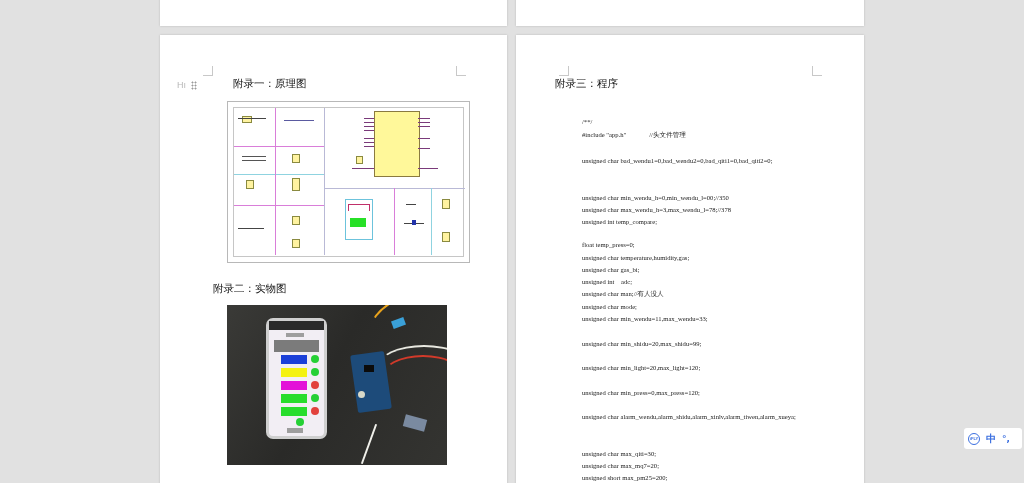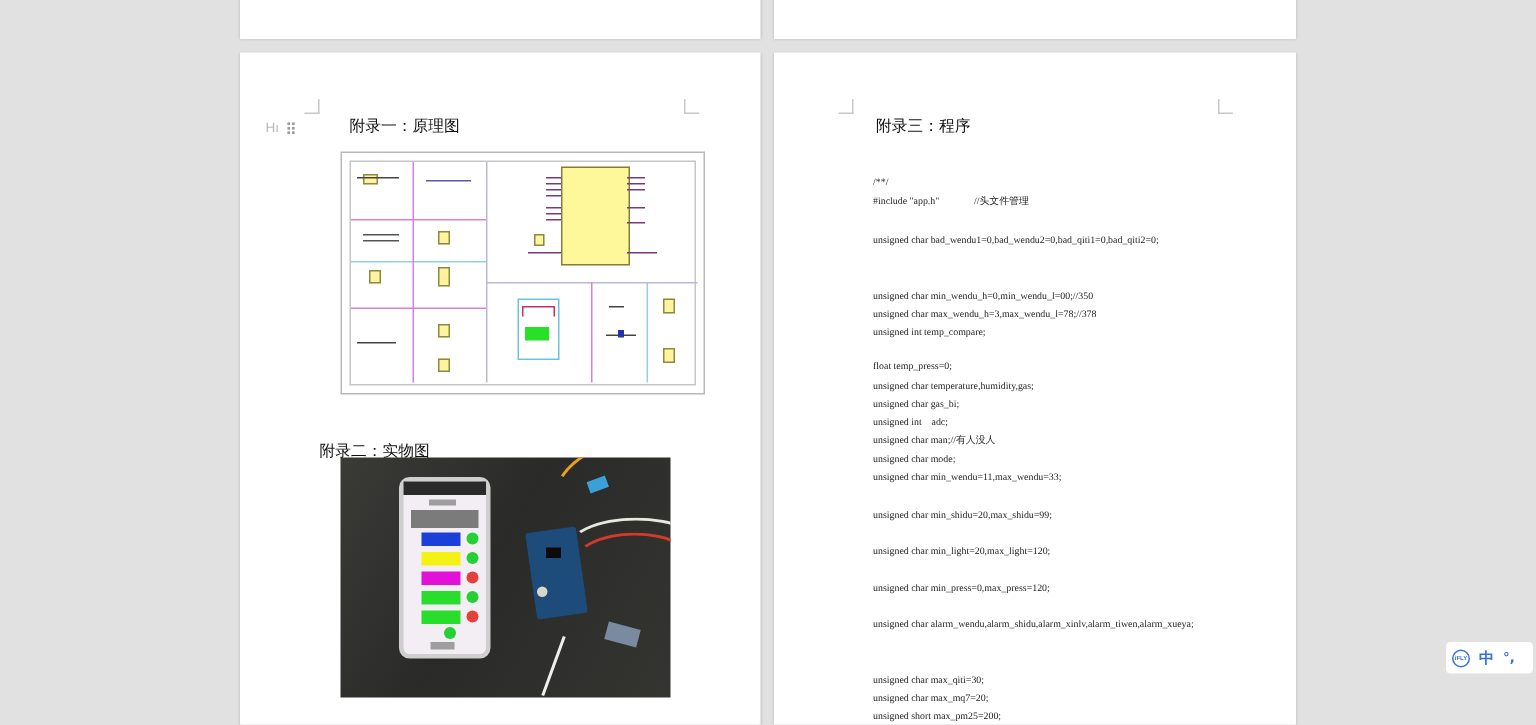--- a/index.html
+++ b/index.html
@@ -115,21 +115,21 @@
 
       <div class="s-line" style="left:111px; top:91px; width:26px; height:39px; border:1px solid #6cc3dc; background:transparent;"></div>
       <div class="s-line" style="left:114px; top:96px; width:20px; height:6px; border:1px solid #c0306a; border-bottom:none; background:transparent;"></div>
       <div class="s-line" style="left:116px; top:110px; width:16px; height:9px; background:#27e027;"></div>
       <div class="mini" style="left:170px; top:115px; width:20px; background:#444;"></div>
       <div class="s-line" style="left:178px; top:112px; width:4px; height:5px; background:#2233aa;"></div>
       <div class="mini" style="left:172px; top:96px; width:10px; background:#444;"></div>
     </div>
   </div>
 
-  <div class="heading" style="left:53px; top:259px;">附录二：实物图</div>
+  <div class="heading" style="left:53px; top:247px;">附录二：实物图</div>
 
   <div class="photo" style="left:67px; top:270px; width:220px; height:160px; background:linear-gradient(120deg,#3a3a37 0%,#2a2a28 45%,#343431 100%);">
     <div class="phone" style="left:39px; top:13px; width:55px; height:115px;">
       <div style="position:absolute; left:0; top:0; width:100%; height:9px; background:#2a2a2a;"></div>
       <div style="position:absolute; left:17px; top:12px; width:18px; height:4px; background:#9e9e9e;"></div>
       <div style="position:absolute; left:5px; top:19px; width:45px; height:12px; background:#7b7b7b;"></div>
       <div class="bar" style="left:12px; top:34px; width:26px; background:#1b3fd8;"></div>
       <div class="dot" style="left:42px; top:34px; background:#25d035;"></div>
       <div class="bar" style="left:12px; top:47px; width:26px; background:#f4f212;"></div>
       <div class="dot" style="left:42px; top:47px; background:#25d035;"></div>
@@ -150,21 +150,21 @@
     <div class="wire" style="left:150px; top:40px; width:90px; height:40px; border-top-color:#e8e8e0; border-width:2px;"></div>
     <div class="wire" style="left:154px; top:50px; width:80px; height:40px; border-top-color:#d23a2a; border-width:2px;"></div>
     <div style="position:absolute; left:141px; top:118px; width:2px; height:42px; background:#f0f0ea; transform:rotate(20deg);"></div>
     <div style="position:absolute; left:177px; top:112px; width:22px; height:12px; background:#7a8aa0; transform:rotate(15deg);"></div>
   </div>
 </div>
 
 <div class="page" style="left:516px; top:35px; width:348px; height:460px;">
   <div class="crop tl" style="left:43px; top:31px;"></div>
   <div class="crop tr" style="left:296px; top:31px;"></div>
-  <div class="heading" style="left:68px; top:42px;">附录三：程序</div>
+  <div class="heading" style="left:39px; top:42px;">附录三：程序</div>
 
   <div>
     <div class="code" style="top:83px;">/**/</div>
     <div class="code" style="top:96px; white-space:pre;">#include "app.h"              //头文件管理</div>
     <div class="code" style="top:122px;">unsigned char bad_wendu1=0,bad_wendu2=0,bad_qiti1=0,bad_qiti2=0;</div>
     <div class="code" style="top:159px;">unsigned char min_wendu_h=0,min_wendu_l=00;//350</div>
     <div class="code" style="top:171px;">unsigned char max_wendu_h=3,max_wendu_l=78;//378</div>
     <div class="code" style="top:183px;">unsigned int temp_compare;</div>
     <div class="code" style="top:206px;">float temp_press=0;</div>
     <div class="code" style="top:219px;">unsigned char temperature,humidity,gas;</div>

